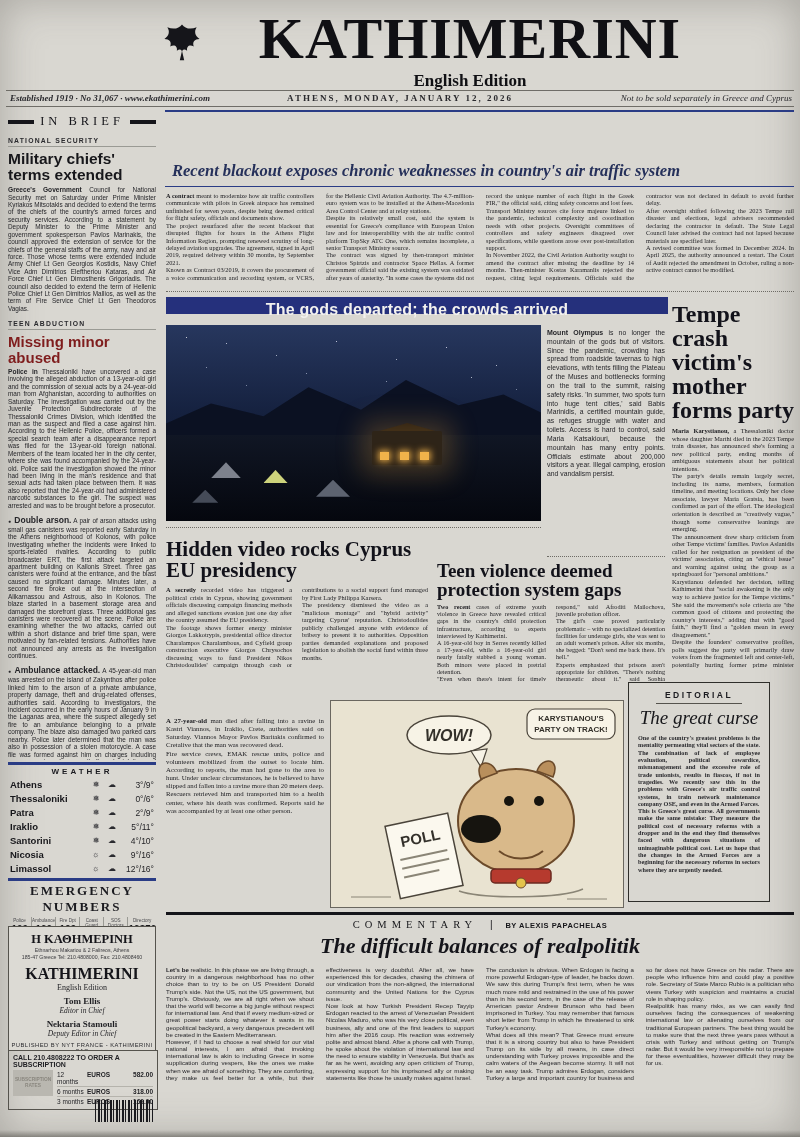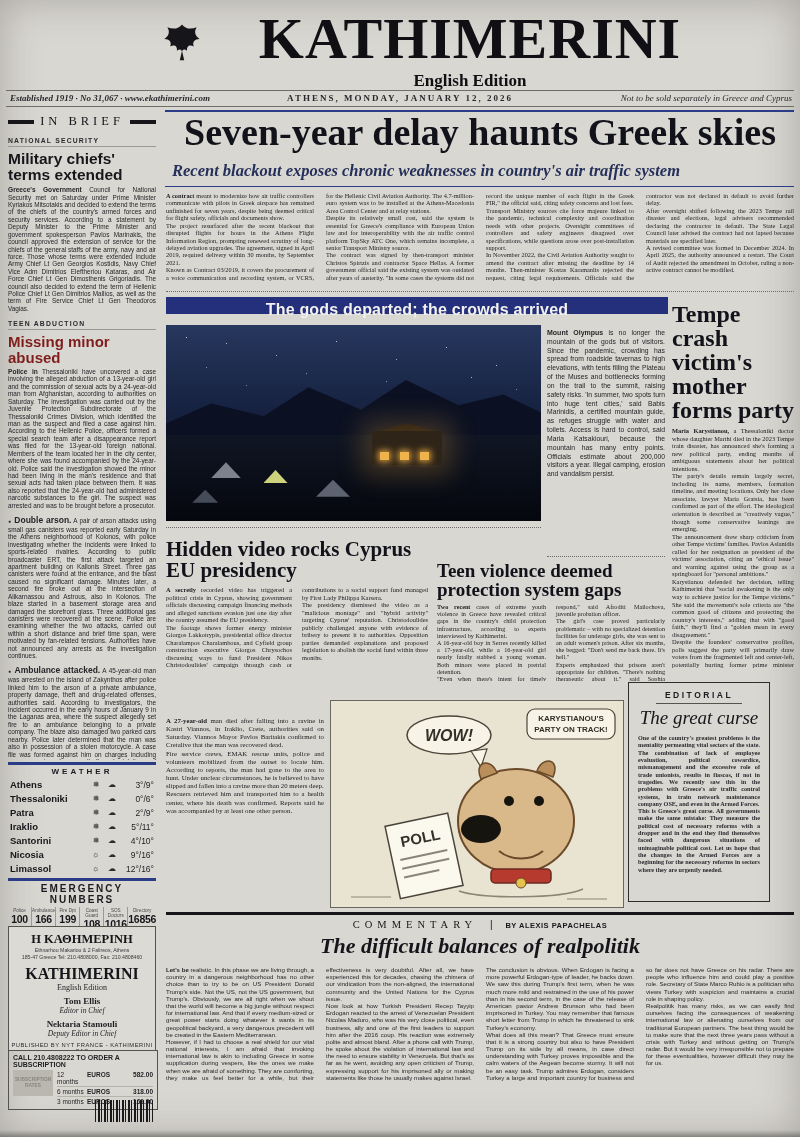--- a/index.html
+++ b/index.html
@@ -193,21 +193,21 @@
     <div class="wx-row">
         <span class="wx-city">Limassol</span>
         <span class="wx-ic">☼</span>
         <span class="wx-ic">☁</span>
         <span class="wx-temp">12°/16°</span>
       </div>
   </div>
 
   <div class="abs" style="left:8px;top:878px;width:148px;">
     <div class="navybar" style="height:2.5px;"></div>
-    <div class="em-title" style="letter-spacing:2px;font-size:10px;">EMERGENCY NUMBERS</div>
+    <div class="em-title" style="letter-spacing:2px;font-size:13px;font-family:Liberation Serif, serif;">EMERGENCY NUMBERS</div>
     <div class="em-grid">
       <div class="em-cell">
           <div class="em-lab">Police</div>
           <div class="em-num">100</div>
         </div>
       <div class="em-cell">
           <div class="em-lab">Ambulance</div>
           <div class="em-num">166</div>
         </div>
       <div class="em-cell">
@@ -262,21 +262,20 @@
         <div class="sub-row">
             <span class="sub-term">3 months</span>
             <span class="sub-cur">EUROS</span>
             <span class="sub-price">169.00</span>
           </div>
       </div>
     </div>
   </div>
   <div class="abs barcode" style="left:95px;top:1100px;width:58px;height:22px;"></div>
 
-  <div class="abs main-head" style="left:166px;top:113px;width:628px;">Seven-year delay haunts Greek skies</div>
   <div class="abs main-sub" style="left:172px;top:161px;width:620px;">Recent blackout exposes chronic weaknesses in country's air traffic system</div>
   <div class="abs navybar" style="left:165px;top:186px;width:629px;height:1px;"></div>
   <div class="abs story-cols just hide" style="left:166px;top:192px;width:628px;height:96px;">
     <b>A contract</b><span class="pre"> meant to modernize how air traffic controllers communicate with pilots in Greek airspace has remained unfinished for seven years, despite being deemed critical for flight safety, officials and documents show.
 The project resurfaced after the recent blackout that disrupted flights for hours in the Athens Flight Information Region, prompting renewed scrutiny of long-delayed aviation upgrades. The agreement, signed in April 2019, required delivery within 30 months, by September 2021.
 Known as Contract 03/2019, it covers the procurement of a voice communication and recording system, or VCRS, for the Hellenic Civil Aviation Authority. The 4.7-million-euro system was to be installed at the Athens-Macedonia Area Control Center and at relay stations.
 Despite its relatively small cost, said the system is essential for Greece's compliance with European Union law and for interoperability with the air traffic control platform TopSky ATC One, which remains incomplete, a senior Transport Ministry source.
 The contract was signed by then-transport minister Christos Spirtzis and contractor Space Hellas. A former government official said the existing system was outdated after years of austerity. "In some cases the systems did not record the unique number of each flight in the Greek FIR," the official said, citing safety concerns and lost fees.
 Transport Ministry sources cite force majeure linked to the pandemic, technical complexity and coordination needs with other projects. Oversight committees of controllers and safety engineers disagreed over specifications, while questions arose over post-installation support.
 In November 2022, the Civil Aviation Authority sought to amend the contract after missing the deadline by 14 months. Then-minister Kostas Karamanlis rejected the request, citing legal requirements. Officials said the contractor was not declared in default to avoid further delay.

